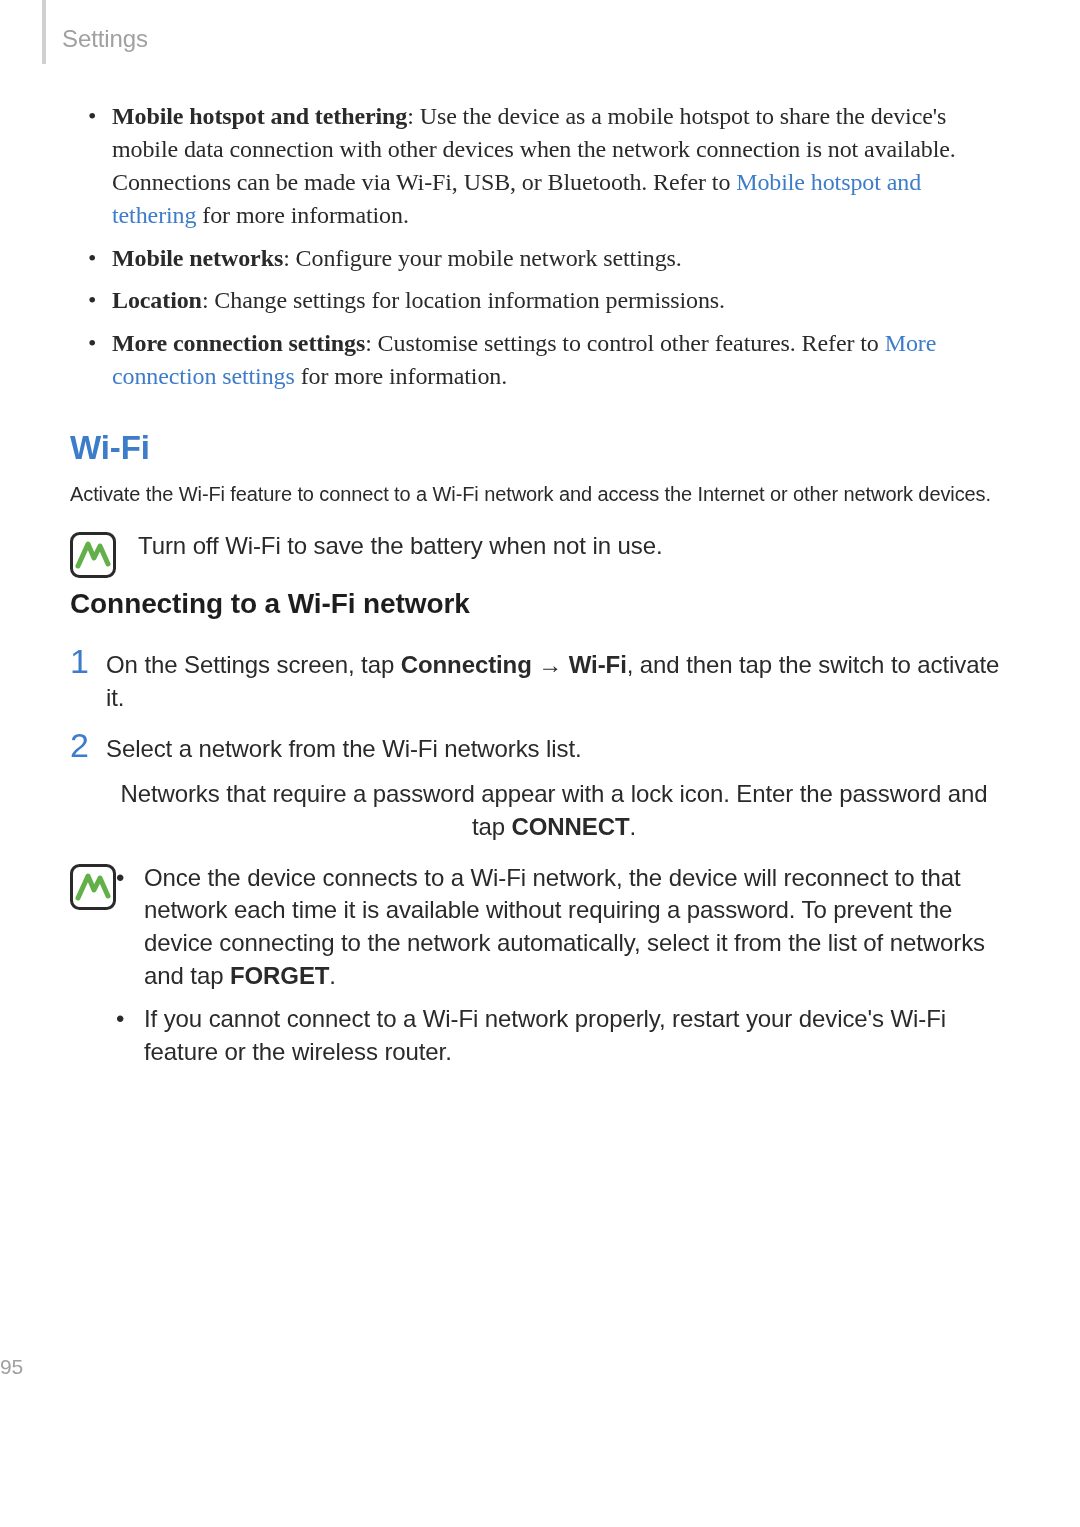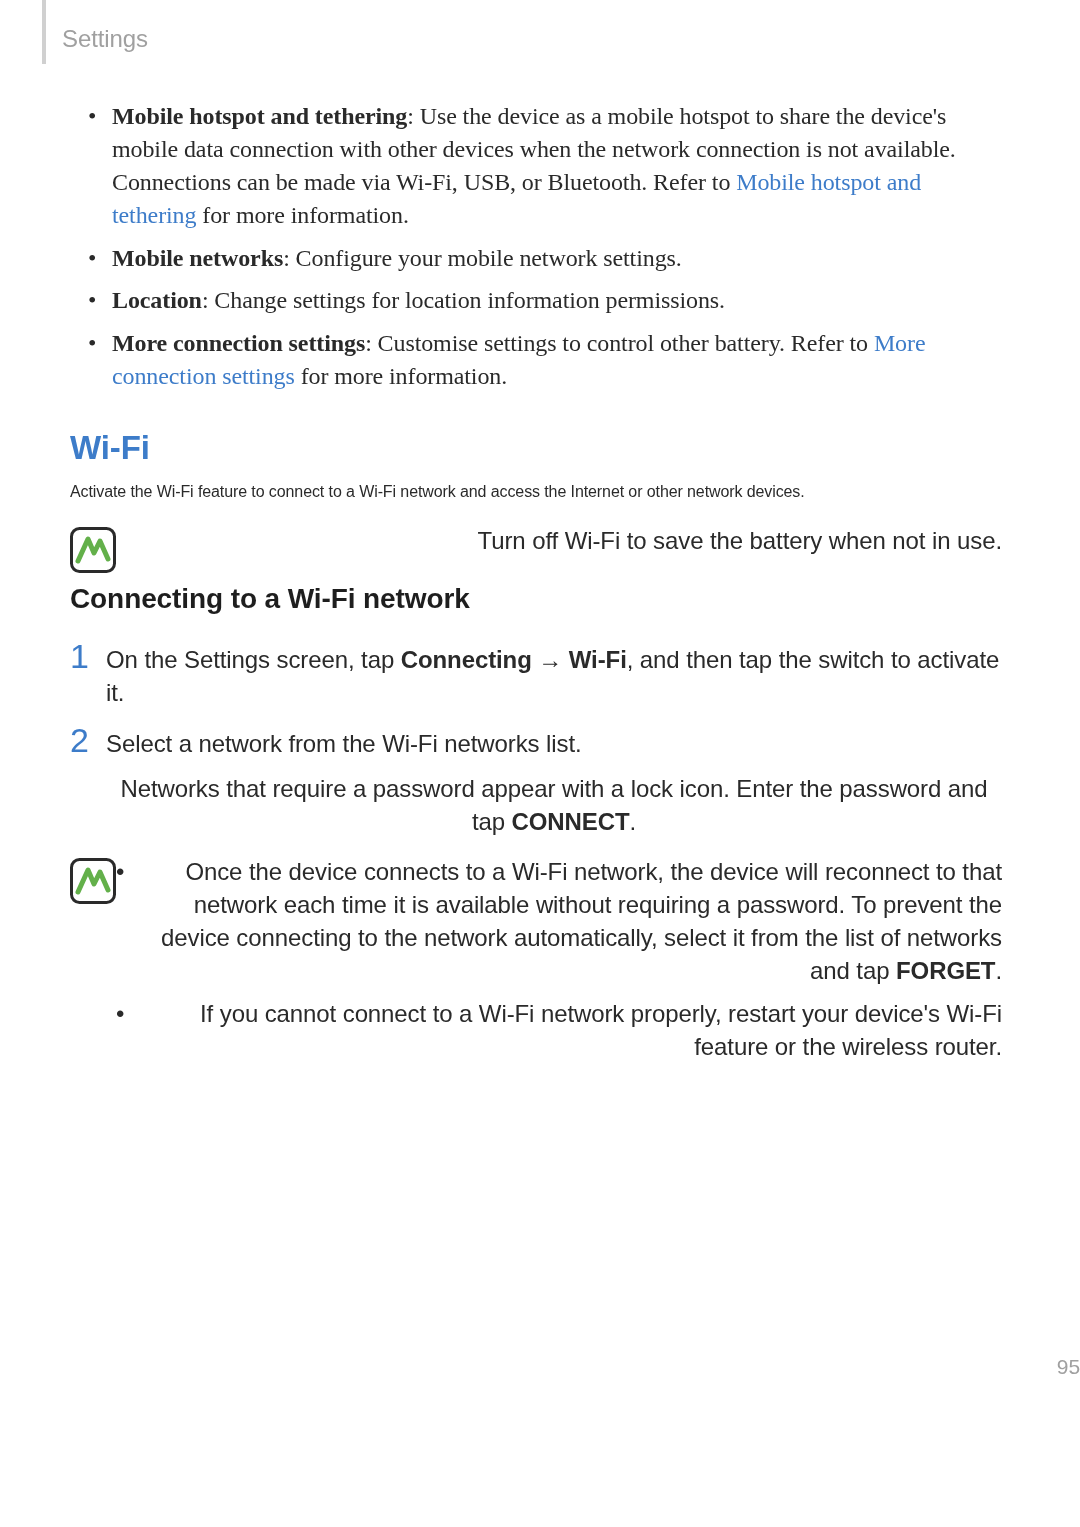--- a/index.html
+++ b/index.html
@@ -59,21 +59,21 @@
   .link{color:#3d7cc9;}
 
   .h2{
     font-size:33px;
     font-weight:700;
     color:#3d7cc9;
     margin-top:36px;
     margin-bottom:14px;
   }
   .para{
-    font-size:16px;
+    font-size:20px;
     line-height:1.35;
     color:#2a2a2a;
     margin-bottom:22px;
   }
 
   
   .note-row{
     display:flex;
     align-items:flex-start;
     margin-top:10px;
@@ -82,21 +82,20 @@
   .note-icon{
     flex:0 0 auto;
     margin-top:2px;
   }
   .note-body{
     flex:1 1 auto;
     padding-left:22px;
     font-size:24px;
     line-height:1.35;
     color:#2a2a2a;
-    text-align:right;
   }
   .note-bullets{padding-left:0;}
   .note-bullets .bullet-item{padding-left:28px;margin-bottom:10px;}
 
   .h3{
     font-size:28px;
     font-weight:700;
     color:#1e1e1e;
     margin-bottom:28px;
   }
@@ -124,22 +123,22 @@
     color:#2a2a2a;
   }
   .step-body .after{margin-top:12px;text-align:center;}
 
   .arrow{font-family:sans-serif;}
 
   .page-num{
     position:absolute;
     bottom:34px;
     left:0;
-    right:0;
-    text-align:right;
+    right:12px;
+    text-align:left;
     font-size:21px;
     color:#a0a0a0;
   }
 
   svg.icon-note{display:block;}
 </style>
 </head>
 <body>
 
 <div class="page">
@@ -157,21 +156,21 @@
 
       <div class="bullet-item">
         <span class="bold">Mobile networks</span><span>: Configure your mobile network settings.</span>
       </div>
 
       <div class="bullet-item">
         <span class="bold">Location</span><span>: Change settings for location information permissions.</span>
       </div>
 
       <div class="bullet-item">
-        <span class="bold">More connection settings</span><span>: Customise settings to control other battery. Refer to </span><span class="link">More connection settings</span><span> for more information.</span>
+        <span class="bold">More connection settings</span><span>: Customise settings to control other features. Refer to </span><span class="link">More connection settings</span><span> for more information.</span>
       </div>
 
     </div>
 
     <div class="h2">Wi-Fi</div>
 
     <div class="para">Activate the Wi-Fi feature to connect to a Wi-Fi network and access the Internet or other network devices.</div>
 
     <div class="note-row">
       <div class="note-icon">

